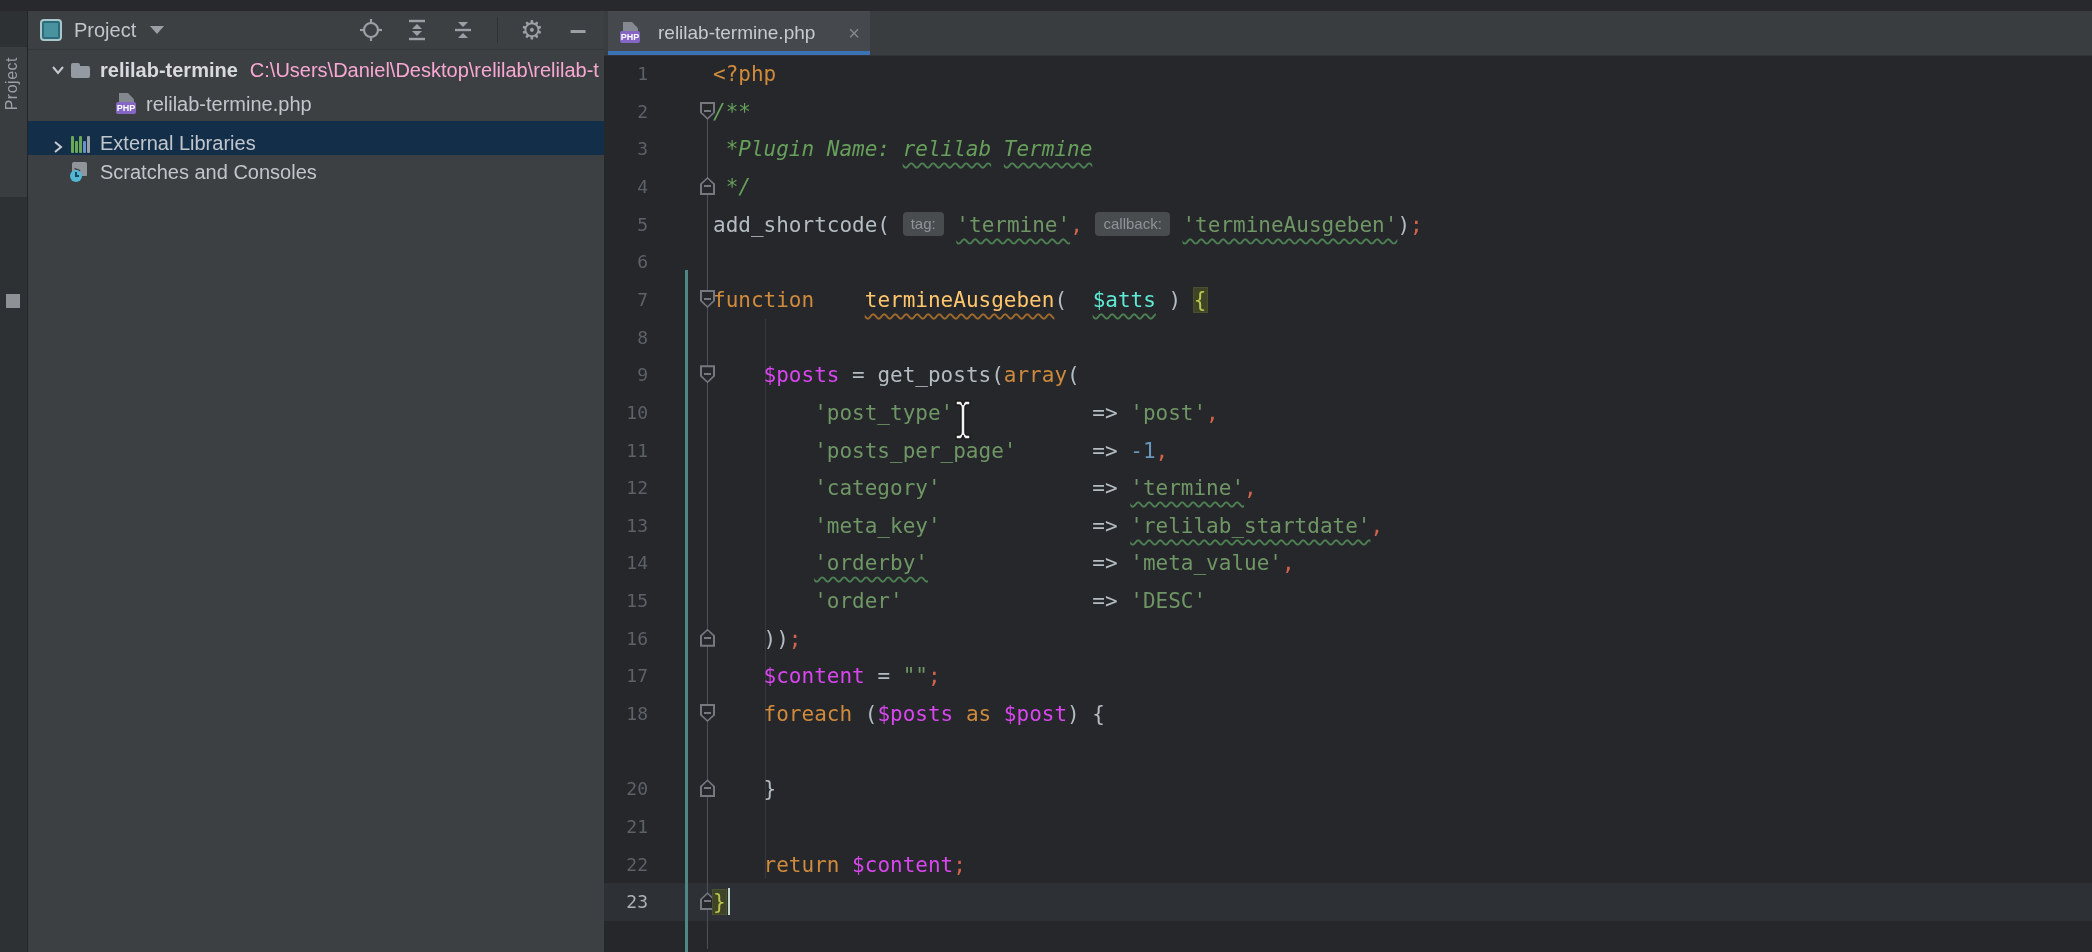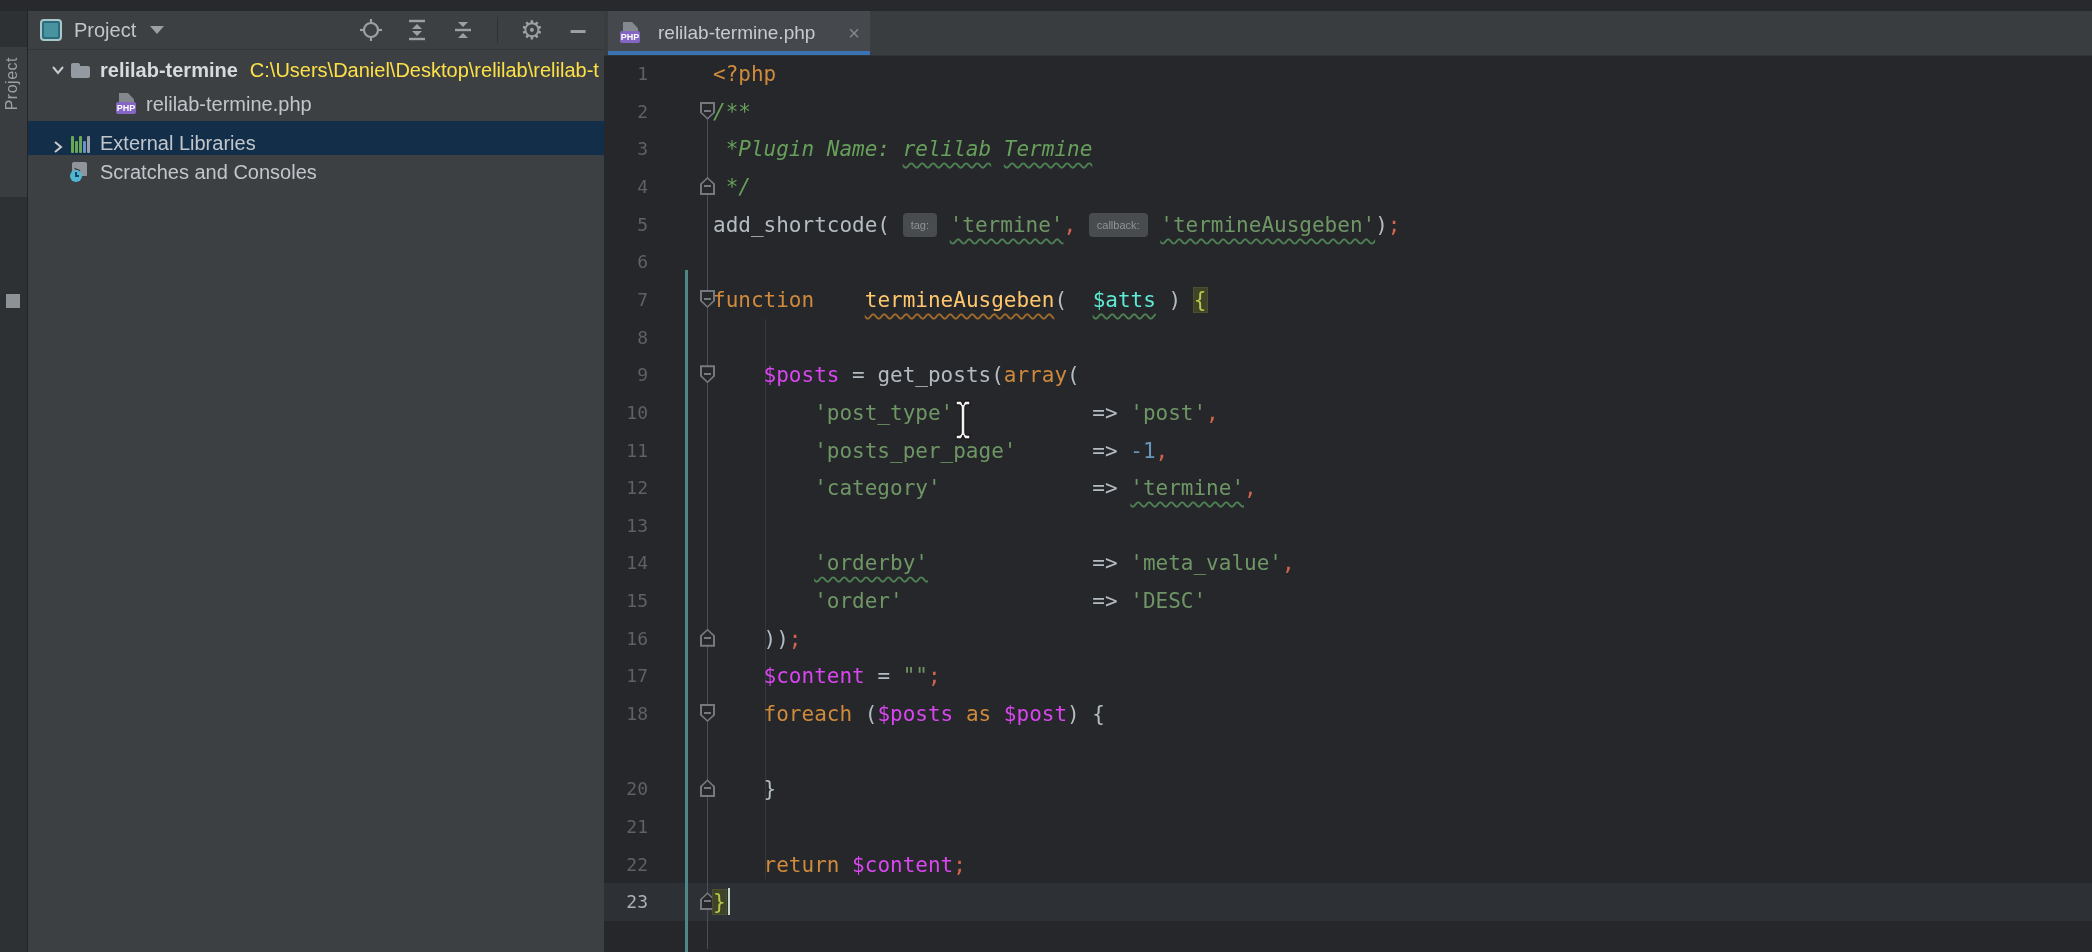--- a/index.html
+++ b/index.html
@@ -33,21 +33,21 @@
   
   .tree{position:absolute;left:0;top:42px;width:100%;}
   .tree-row{position:relative;height:34px;display:flex;align-items:center;white-space:nowrap;overflow:hidden;}
   .tree-row.selected{background:#132e49;align-items:flex-end;}
   .t-chevron{width:16px;height:16px;margin-left:22px;flex:0 0 16px;color:#c8cbd0;}
   .t-chevron svg{display:block}
   .t-indent{flex:0 0 46px;}
   .t-icon{width:22px;height:22px;margin-left:4px;margin-right:8px;flex:0 0 22px;position:relative;}
   .t-name{color:#c2c6cb;font-size:20px;}
   .t-name.bold{font-weight:bold;color:#d8dade;}
-  .t-path{color:#fde047;font-size:20px;margin-left:12px;}
+  .t-path{color:#f9a8d4;font-size:20px;margin-left:12px;}
   
   .ic-folder{position:relative;}
   .ic-folder:before{content:"";position:absolute;left:1px;top:4px;width:9px;height:5px;background:#939aa1;border-radius:2px 2px 0 0;}
   .ic-folder:after{content:"";position:absolute;left:1px;top:7px;width:19px;height:12px;background:#939aa1;border-radius:2px;}
   
   .ic-php .page{position:absolute;left:3px;top:0px;width:15px;height:14px;background:#8f959b;
       clip-path:polygon(0 0,60% 0,100% 45%,100% 100%,0 100%);opacity:.85;}
   .ic-php .badge{position:absolute;left:0px;top:9px;width:20px;height:12px;background:#8666c4;border-radius:2px;
       color:#fff;font-size:9px;font-weight:bold;text-align:center;line-height:12px;font-family:"Liberation Sans",sans-serif;}
   
@@ -91,21 +91,21 @@
   .tk-var{color:#d946ef;}
   .tk-str,.tk-str-typo{color:#6f9665;}
   .tk-num{color:#6897bb;}
   .tk-pun{color:#d2634d;}
   .tk-fn-typo{color:#ffc66d;}
   .tk-param-typo{color:#5eead4;margin-left:13px;}
   .tk-brace{color:#bac74f;background:#3f4427;box-shadow:0 0 0 1px #4a4f2d;}
   .tk-str-typo,.tk-param-typo,.tk-cmt-typo{text-decoration:underline wavy #4d8052 2px;text-underline-offset:6px;}
   .tk-fn-typo{text-decoration:underline wavy #a06a2c 2px;text-underline-offset:6px;}
   .tk-hint{display:inline-block;background:#494c4e;color:#8f9398;border-radius:4px;padding:0 8px;
-      font-family:"Liberation Sans",sans-serif;font-size:11px;line-height:24px;vertical-align:3px;}
+      font-family:"Liberation Sans",sans-serif;font-size:15px;line-height:24px;vertical-align:3px;}
   .caret{display:inline-block;width:2px;height:27px;background:#c4d9cb;vertical-align:-6px;margin-left:2px;}
   
   .mouse-ibeam{position:absolute;left:950px;top:398px;}
 </style>
 </head>
 <body>
 
 <div class="app">
   <div class="topstrip"></div>
 
@@ -232,21 +232,21 @@
         <div class="code-line" style="top: 75.3px;"><span class="lnum">3</span><span class="code-text"><span class="tk-cmt"> *Plugin Name: </span><span class="tk-cmt-typo">relilab</span><span class="tk-cmt"> </span><span class="tk-cmt-typo">Termine</span></span></div>
         <div class="code-line" style="top: 112.95px;"><span class="lnum">4</span><span class="fold end"><span class="outer"></span><span class="inner"></span><span class="minus"></span></span><span class="code-text"><span class="tk-cmt"> */</span></span></div>
         <div class="code-line" style="top: 150.6px;"><span class="lnum">5</span><span class="code-text"><span class="tk-pln">add_shortcode( </span><span class="tk-hint">tag:</span><span class="tk-pln"> </span><span class="tk-str-typo">'termine'</span><span class="tk-pun">,</span><span class="tk-pln"> </span><span class="tk-hint">callback:</span><span class="tk-pln"> </span><span class="tk-str-typo">'termineAusgeben'</span><span class="tk-pln">)</span><span class="tk-pun">;</span></span></div>
         <div class="code-line" style="top: 188.25px;"><span class="lnum">6</span><span class="code-text"></span></div>
         <div class="code-line" style="top: 225.9px;"><span class="lnum">7</span><span class="fold start"><span class="outer"></span><span class="inner"></span><span class="minus"></span></span><span class="code-text"><span class="tk-kw">function</span><span class="tk-pln">    </span><span class="tk-fn-typo">termineAusgeben</span><span class="tk-pln">( </span><span class="tk-param-typo">$atts</span><span class="tk-pln"> ) </span><span class="tk-brace">{</span></span></div>
         <div class="code-line" style="top: 263.55px;"><span class="lnum">8</span><span class="code-text"></span></div>
         <div class="code-line" style="top: 301.2px;"><span class="lnum">9</span><span class="fold start"><span class="outer"></span><span class="inner"></span><span class="minus"></span></span><span class="code-text"><span class="tk-pln">    </span><span class="tk-var">$posts</span><span class="tk-pln"> = </span><span class="tk-call">get_posts</span><span class="tk-pln">(</span><span class="tk-kw">array</span><span class="tk-pln">(</span></span></div>
         <div class="code-line" style="top: 338.85px;"><span class="lnum">10</span><span class="code-text"><span class="tk-pln">        </span><span class="tk-str">'post_type'</span><span class="tk-pln">           =&gt; </span><span class="tk-str">'post'</span><span class="tk-pun">,</span></span></div>
         <div class="code-line" style="top: 376.5px;"><span class="lnum">11</span><span class="code-text"><span class="tk-pln">        </span><span class="tk-str">'posts_per_page'</span><span class="tk-pln">      =&gt; </span><span class="tk-num">-1</span><span class="tk-pun">,</span></span></div>
         <div class="code-line" style="top: 414.15px;"><span class="lnum">12</span><span class="code-text"><span class="tk-pln">        </span><span class="tk-str">'category'</span><span class="tk-pln">            =&gt; </span><span class="tk-str-typo">'termine'</span><span class="tk-pun">,</span></span></div>
-        <div class="code-line" style="top: 451.8px;"><span class="lnum">13</span></div>
+        <div class="code-line" style="top: 451.8px;"><span class="lnum">13</span><span class="code-text"><span class="tk-pln">        </span><span class="tk-str">'meta_key'</span><span class="tk-pln">            =&gt; </span><span class="tk-str-typo">'relilab_startdate'</span><span class="tk-pun">,</span></span></div>
         <div class="code-line" style="top: 489.45px;"><span class="lnum">14</span><span class="code-text"><span class="tk-pln">        </span><span class="tk-str-typo">'orderby'</span><span class="tk-pln">             =&gt; </span><span class="tk-str">'meta_value'</span><span class="tk-pun">,</span></span></div>
         <div class="code-line" style="top: 527.1px;"><span class="lnum">15</span><span class="code-text"><span class="tk-pln">        </span><span class="tk-str">'order'</span><span class="tk-pln">               =&gt; </span><span class="tk-str">'DESC'</span></span></div>
         <div class="code-line" style="top: 564.75px;"><span class="lnum">16</span><span class="fold end"><span class="outer"></span><span class="inner"></span><span class="minus"></span></span><span class="code-text"><span class="tk-pln">    ))</span><span class="tk-pun">;</span></span></div>
         <div class="code-line" style="top: 602.4px;"><span class="lnum">17</span><span class="code-text"><span class="tk-pln">    </span><span class="tk-var">$content</span><span class="tk-pln"> = </span><span class="tk-str">""</span><span class="tk-pun">;</span></span></div>
         <div class="code-line" style="top: 640.05px;"><span class="lnum">18</span><span class="fold start"><span class="outer"></span><span class="inner"></span><span class="minus"></span></span><span class="code-text"><span class="tk-pln">    </span><span class="tk-kw">foreach</span><span class="tk-pln"> (</span><span class="tk-var">$posts</span><span class="tk-pln"> </span><span class="tk-kw">as</span><span class="tk-pln"> </span><span class="tk-var">$post</span><span class="tk-pln">) {</span></span></div>
         <div class="code-line" style="top: 715.35px;"><span class="lnum">20</span><span class="fold end"><span class="outer"></span><span class="inner"></span><span class="minus"></span></span><span class="code-text"><span class="tk-pln">    }</span></span></div>
         <div class="code-line" style="top: 753px;"><span class="lnum">21</span><span class="code-text"></span></div>
         <div class="code-line" style="top: 790.65px;"><span class="lnum">22</span><span class="code-text"><span class="tk-pln">    </span><span class="tk-kw">return</span><span class="tk-pln"> </span><span class="tk-var">$content</span><span class="tk-pun">;</span></span></div>
         <div class="code-line" style="top: 828.3px;"><span class="lnum active">23</span><span class="fold end"><span class="outer"></span><span class="inner"></span><span class="minus"></span></span><span class="code-text"><span class="tk-brace">}</span><span class="caret"></span></span></div>
       </div>

